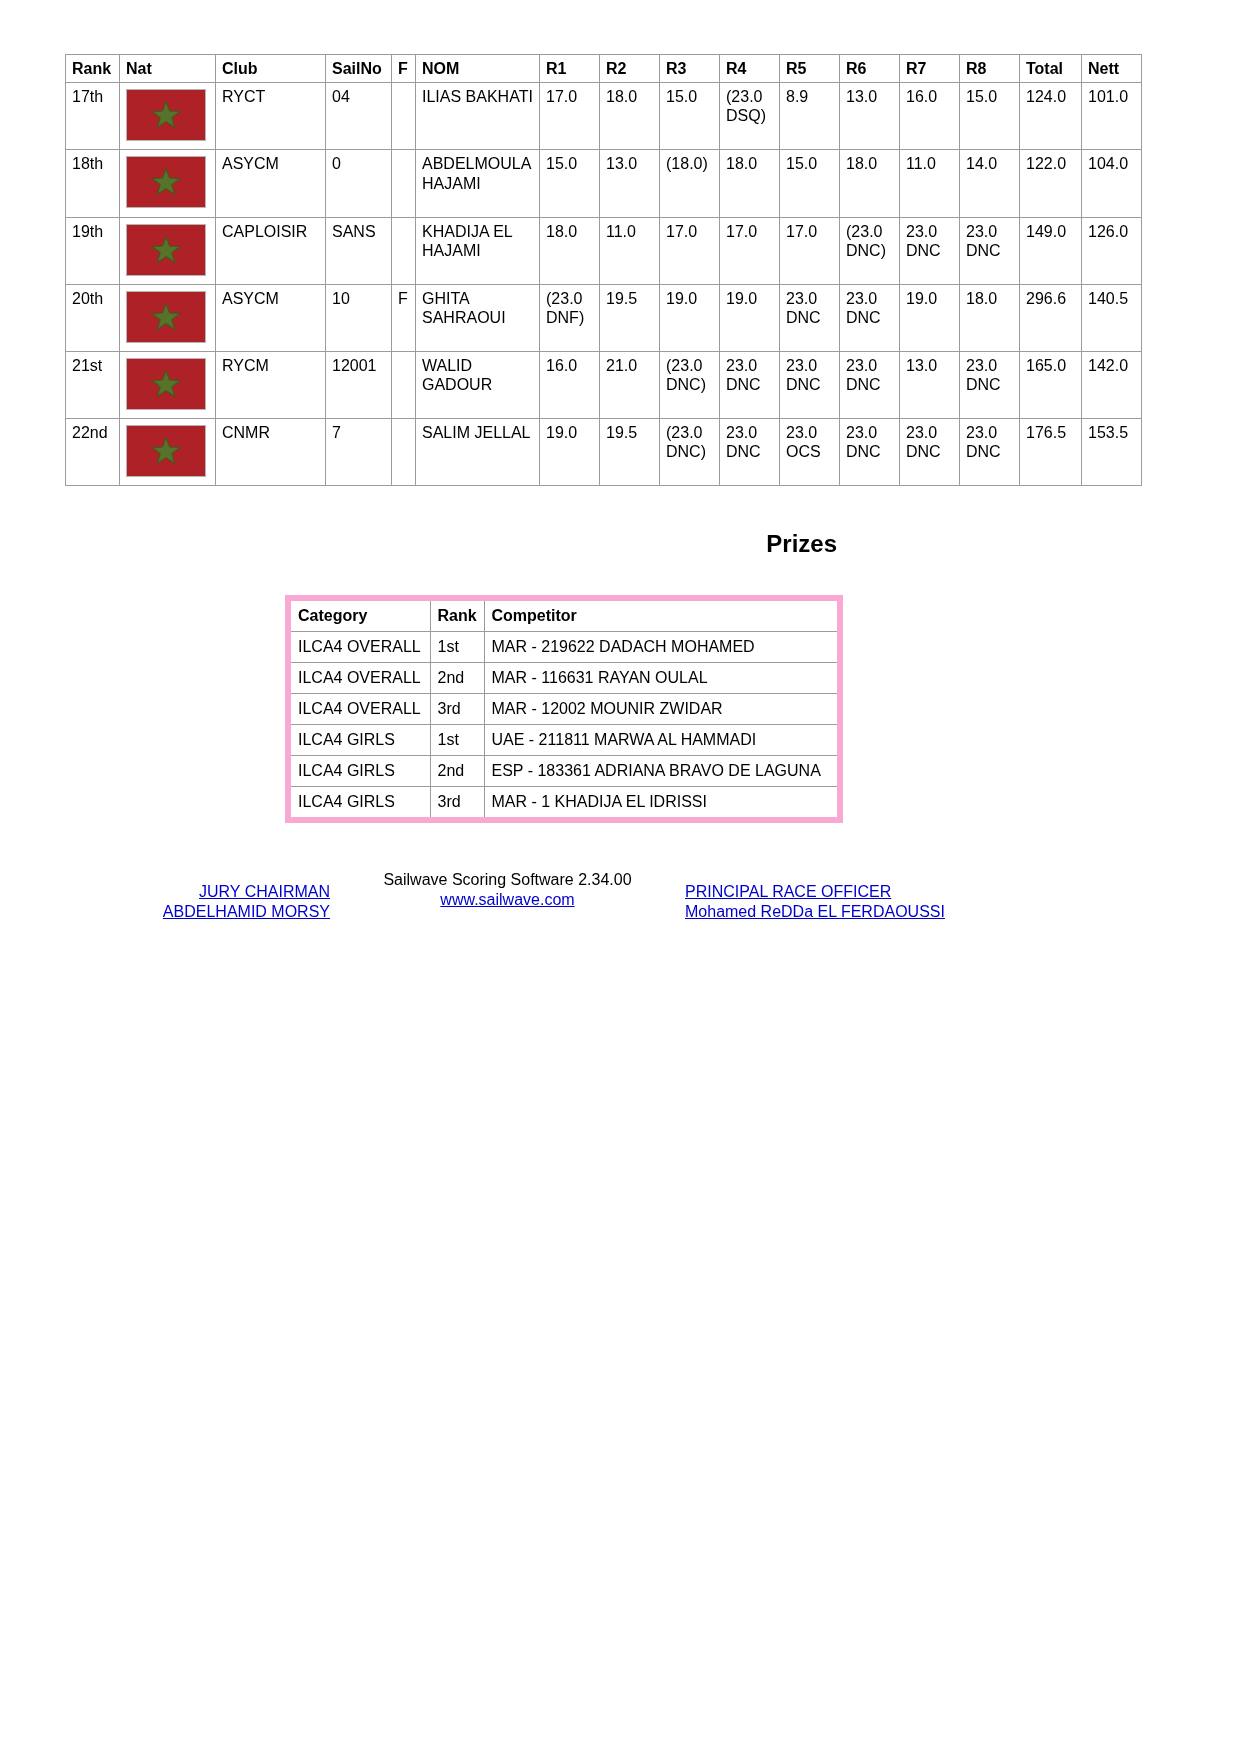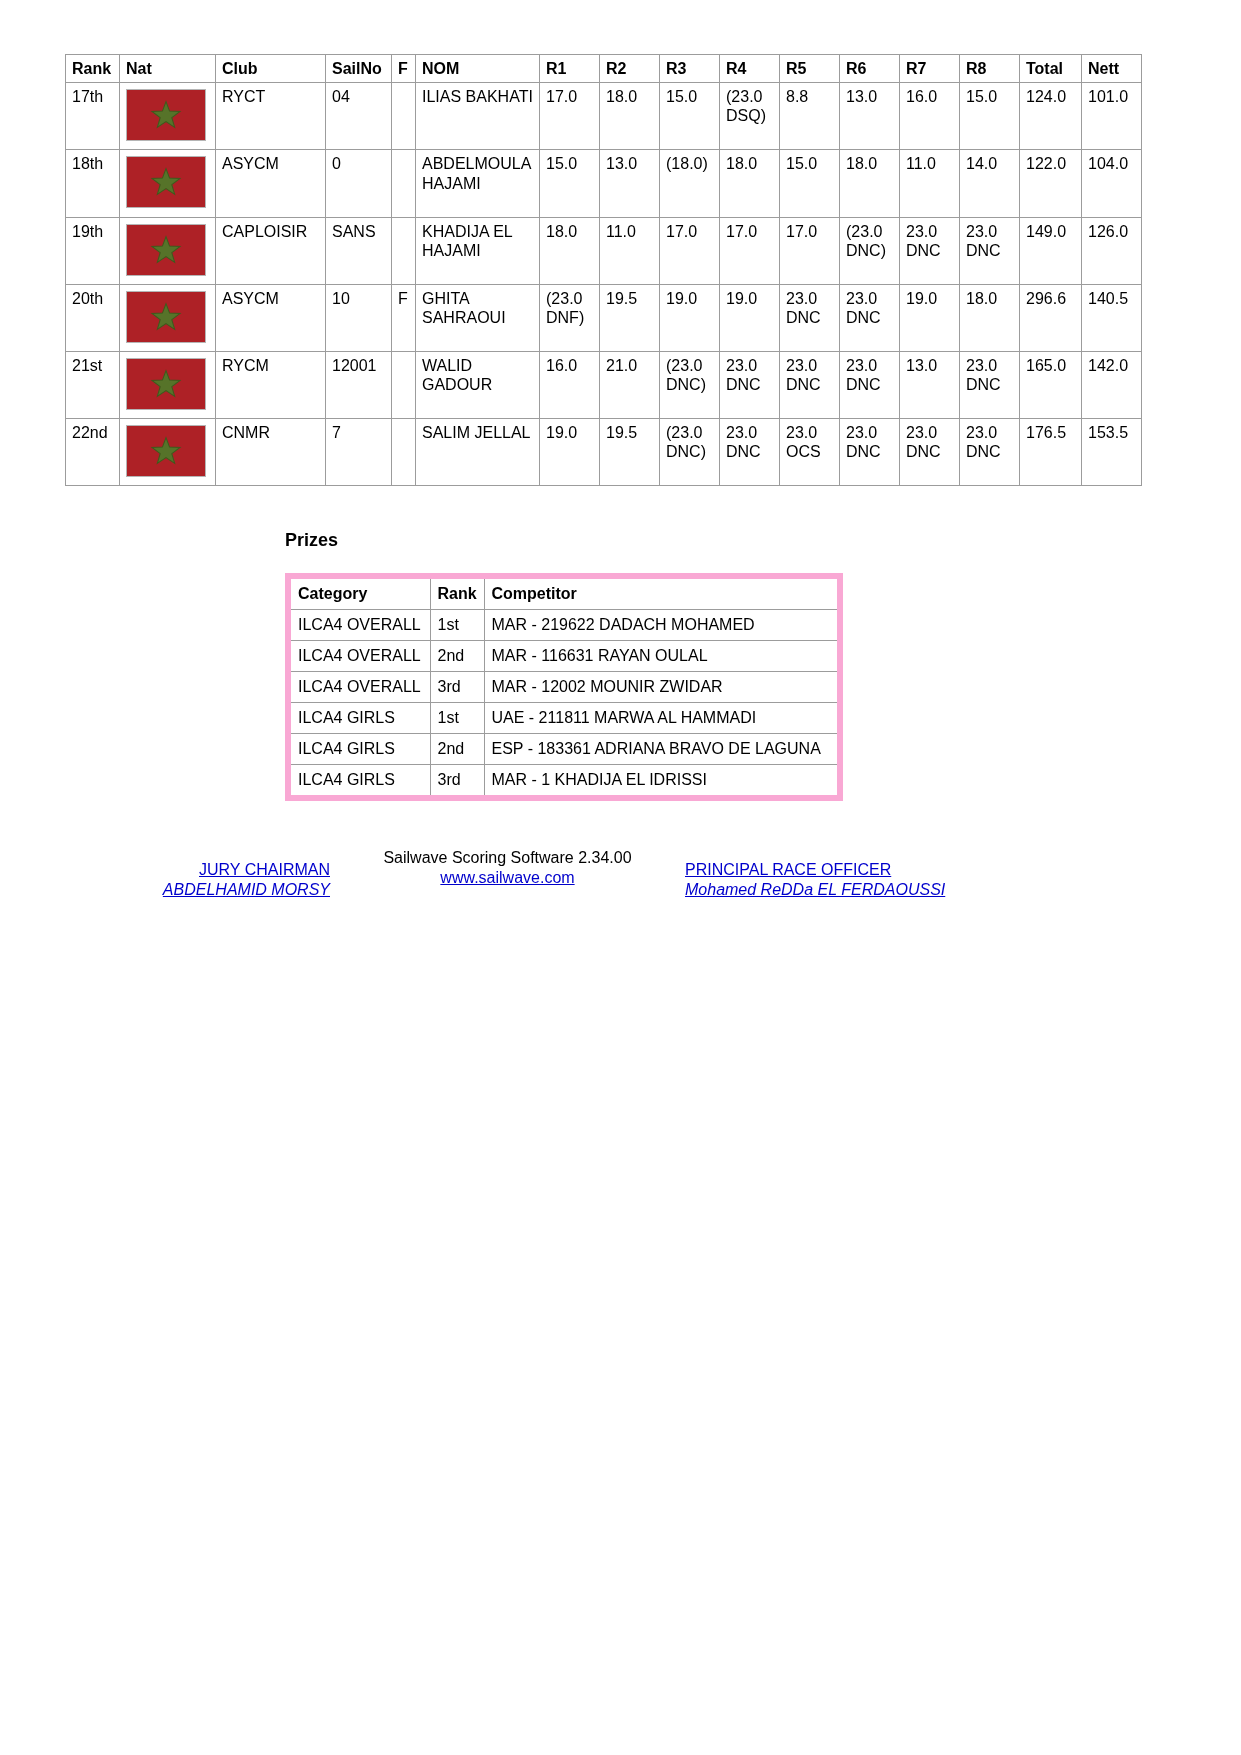--- a/index.html
+++ b/index.html
@@ -47,24 +47,24 @@
   }
   .flag svg { width: 100%; height: 100%; display: block; }
 
   
   .prizes-wrap {
     width: 552px;
     margin-left: 220px;
     margin-top: 44px;
   }
   .prizes-title {
-    text-align: left;
+    text-align: right;
     font-weight: bold;
-    font-size: 18px;
-    margin-bottom: 22px;
+    font-size: 24px;
+    margin-bottom: 37px;
   }
   table.prizes {
     border-collapse: collapse;
     table-layout: fixed;
     width: 552px;
     border: 6px solid #f9a8d4;
   }
   table.prizes th, table.prizes td {
     border: 1px solid #9c9c9c;
     padding: 5px 7px;
@@ -82,21 +82,21 @@
     display: grid;
     grid-template-columns: 265px 355px 335px;
     grid-auto-rows: 20px;
     width: 955px;
   }
   .footer .c1 { grid-column: 1; text-align: right; }
   .footer .c2 { grid-column: 2; text-align: center; margin-top: 8px; }
   .footer .c3 { grid-column: 3; text-align: left; }
   .footer .r1 { grid-row: 1; }
   .footer .r2 { grid-row: 2; }
-  .footer .r3 { grid-row: 3; font-style: italic; }
+  .footer .r3 { grid-row: 3; }
   .link {
     color: #0000cc;
     text-decoration: underline;
     cursor: pointer;
   }
 </style>
 </head>
 <body>
 
 <div class="page">
@@ -151,21 +151,21 @@
         </span>
       </td>
       <td class="body-cell">RYCT</td>
       <td class="body-cell">04</td>
       <td class="body-cell"></td>
       <td class="body-cell">ILIAS BAKHATI</td>
       <td class="body-cell">17.0</td>
       <td class="body-cell">18.0</td>
       <td class="body-cell">15.0</td>
       <td class="body-cell">(23.0 DSQ)</td>
-      <td class="body-cell">8.8</td>
+      <td class="body-cell">8.9</td>
       <td class="body-cell">13.0</td>
       <td class="body-cell">16.0</td>
       <td class="body-cell">15.0</td>
       <td class="body-cell">124.0</td>
       <td class="body-cell">101.0</td>
     </tr>
 
     <tr>
       <td class="body-cell">18th</td>
       <td class="body-cell">

